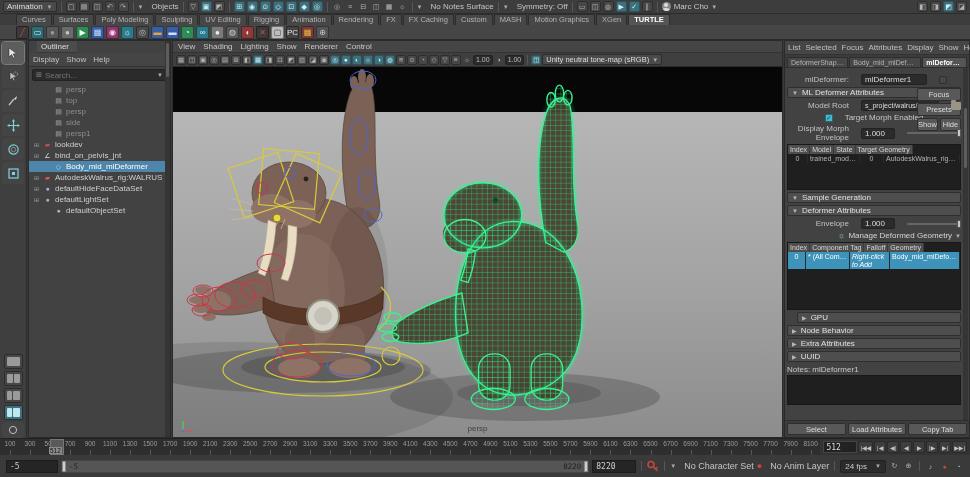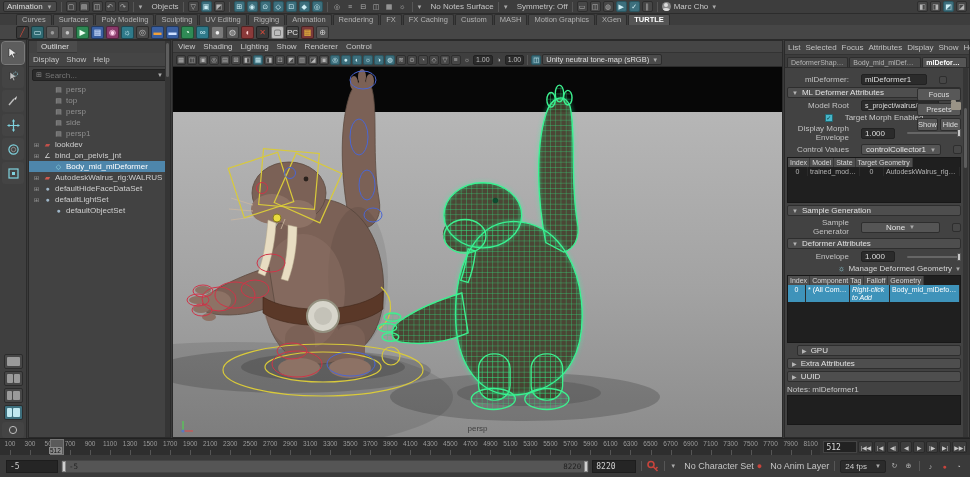--- a/index.html
+++ b/index.html
@@ -723,28 +723,20 @@
         <span class="chk">✓</span>
         <span>Target Morph Enabled</span>
       </div>
       <div class="aerow">
         <span class="aelabel">Display Morph Envelope</span>
         <span class="aefield" style="width:34px">1.000</span>
         <span class="slider">
             <i></i>
           </span>
       </div>
-      <div class="aerow">
-        <span class="aelabel">Control Values</span>
-        <span class="dd" style="flex:1">
-          <span>controlCollector1</span>
-          <span class="caret">▼</span>
-        </span>
-        <span class="ic" style="width:9px;height:9px"></span>
-      </div>
       <div class="aetable">
         <div class="athead">
 
         <span>Index</span>
             <span>Model</span>
             <span>State</span>
             <span>Target Geometry</span>
           </div>
         <div class="atrow">
           <span class="c1">0</span>
@@ -752,28 +744,20 @@
           <span class="c3">0</span>
           <span class="c4">AutodeskWalrus_rig:Body_midSh...</span>
         </div>
         <div class="atfill"></div>
       </div>
 
       <div class="secbar">
         <span class="secarrow">▼</span>
         <span>Sample Generation</span>
       </div>
-      <div class="aerow">
-        <span class="aelabel">Sample Generator</span>
-        <span class="dd" style="flex:1">
-          <span>None</span>
-          <span class="caret">▼</span>
-        </span>
-        <span class="ic" style="width:9px;height:9px"></span>
-      </div>
 
       <div class="secbar">
         <span class="secarrow">▼</span>
         <span>Deformer Attributes</span>
       </div>
       <div class="aerow">
         <span class="aelabel">Envelope</span>
         <span class="aefield" style="width:34px">1.000</span>
         <span class="slider">
             <i></i>
@@ -801,38 +785,48 @@
         <div class="atfill2"></div>
       </div>
 
       <div>
 
           <div class="secbar sub">
             <span class="secarrow">▶</span>
             <span>GPU</span>
           </div>
 
+          <div class="secbar">
+            <span class="secarrow">▶</span>
+            <span>Node Behavior</span>
+          </div>
 
           <div class="secbar">
             <span class="secarrow">▶</span>
             <span>Extra Attributes</span>
           </div>
 
           <div class="secbar">
             <span class="secarrow">▶</span>
             <span>UUID</span>
           </div>
         </div>
 
       <div class="noteslabel">Notes:  mlDeformer1</div>
       <div class="notesbox"></div>
       <div class="aescroll">
           <i></i>
         </div>
     </div>
+    <div class="aefooter">
+
+    <span class="aebtn">Select</span>
+        <span class="aebtn">Load Attributes</span>
+        <span class="aebtn">Copy Tab</span>
+      </div>
   </div>
 
   <div class="timeline">
     <div class="ticks">
 
     <span class="tick">100</span>
         <span class="tick">300</span>
         <span class="tick">500</span>
         <span class="tick">700</span>
         <span class="tick">900</span>

